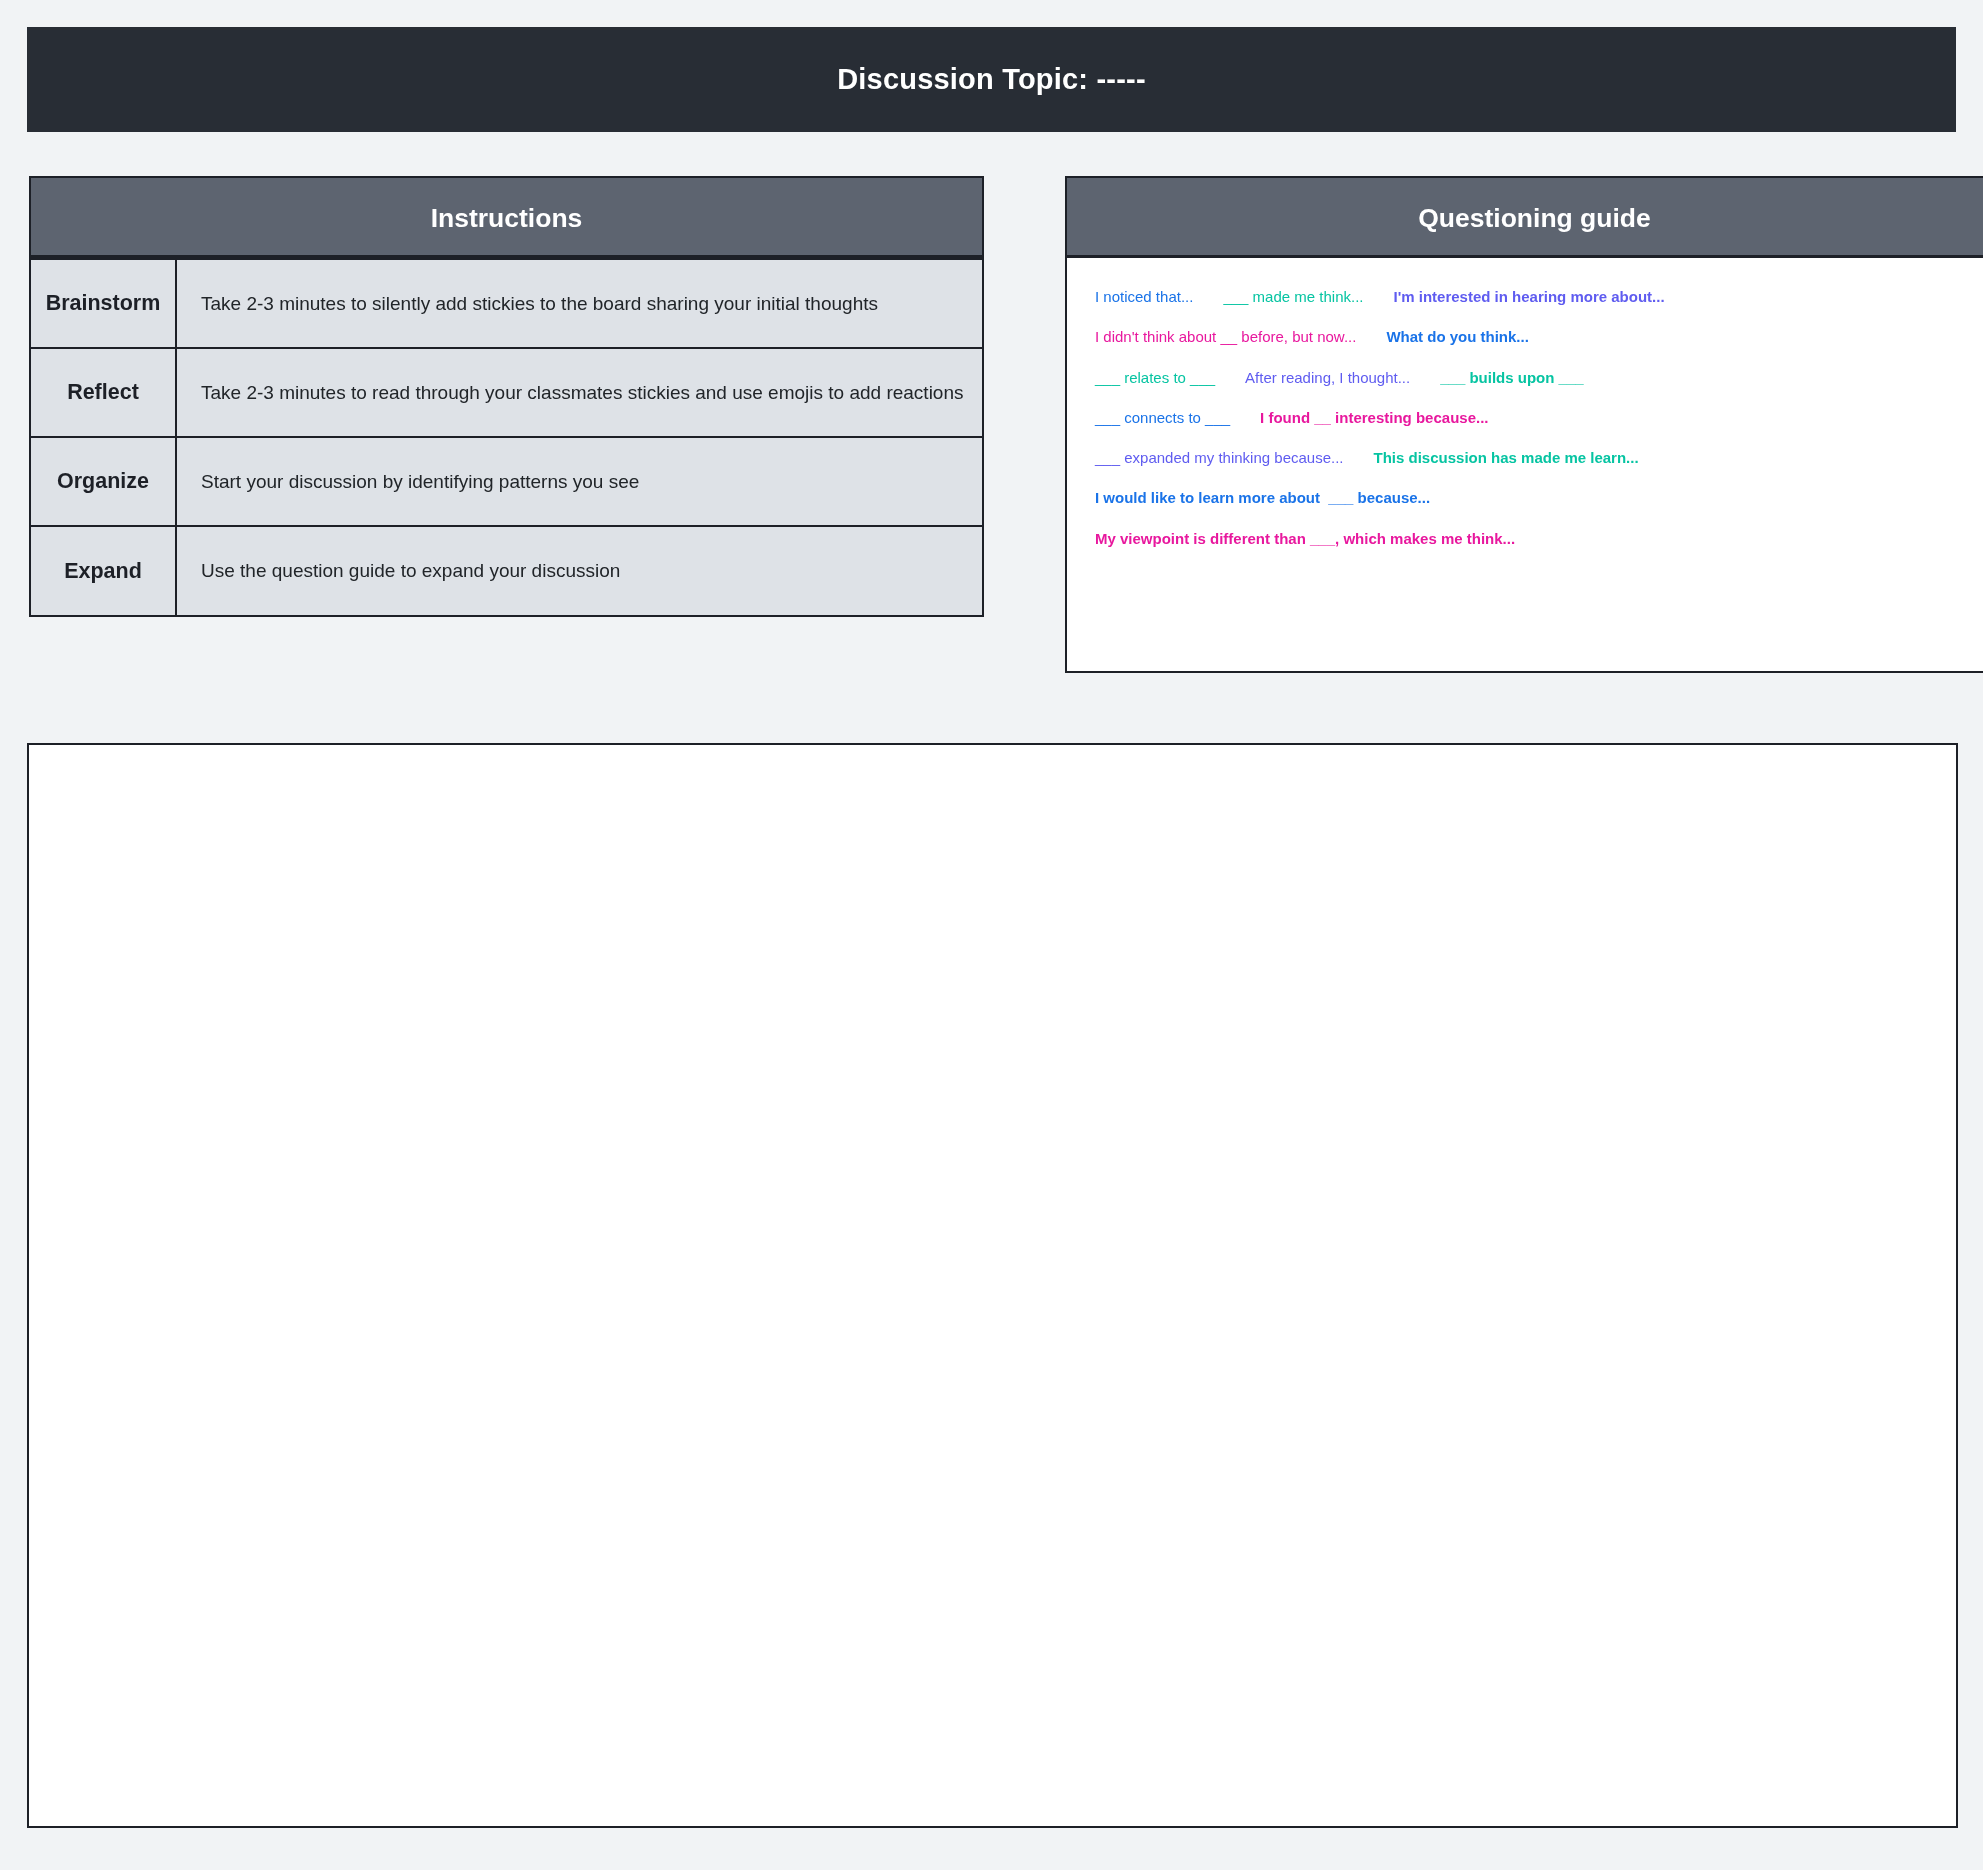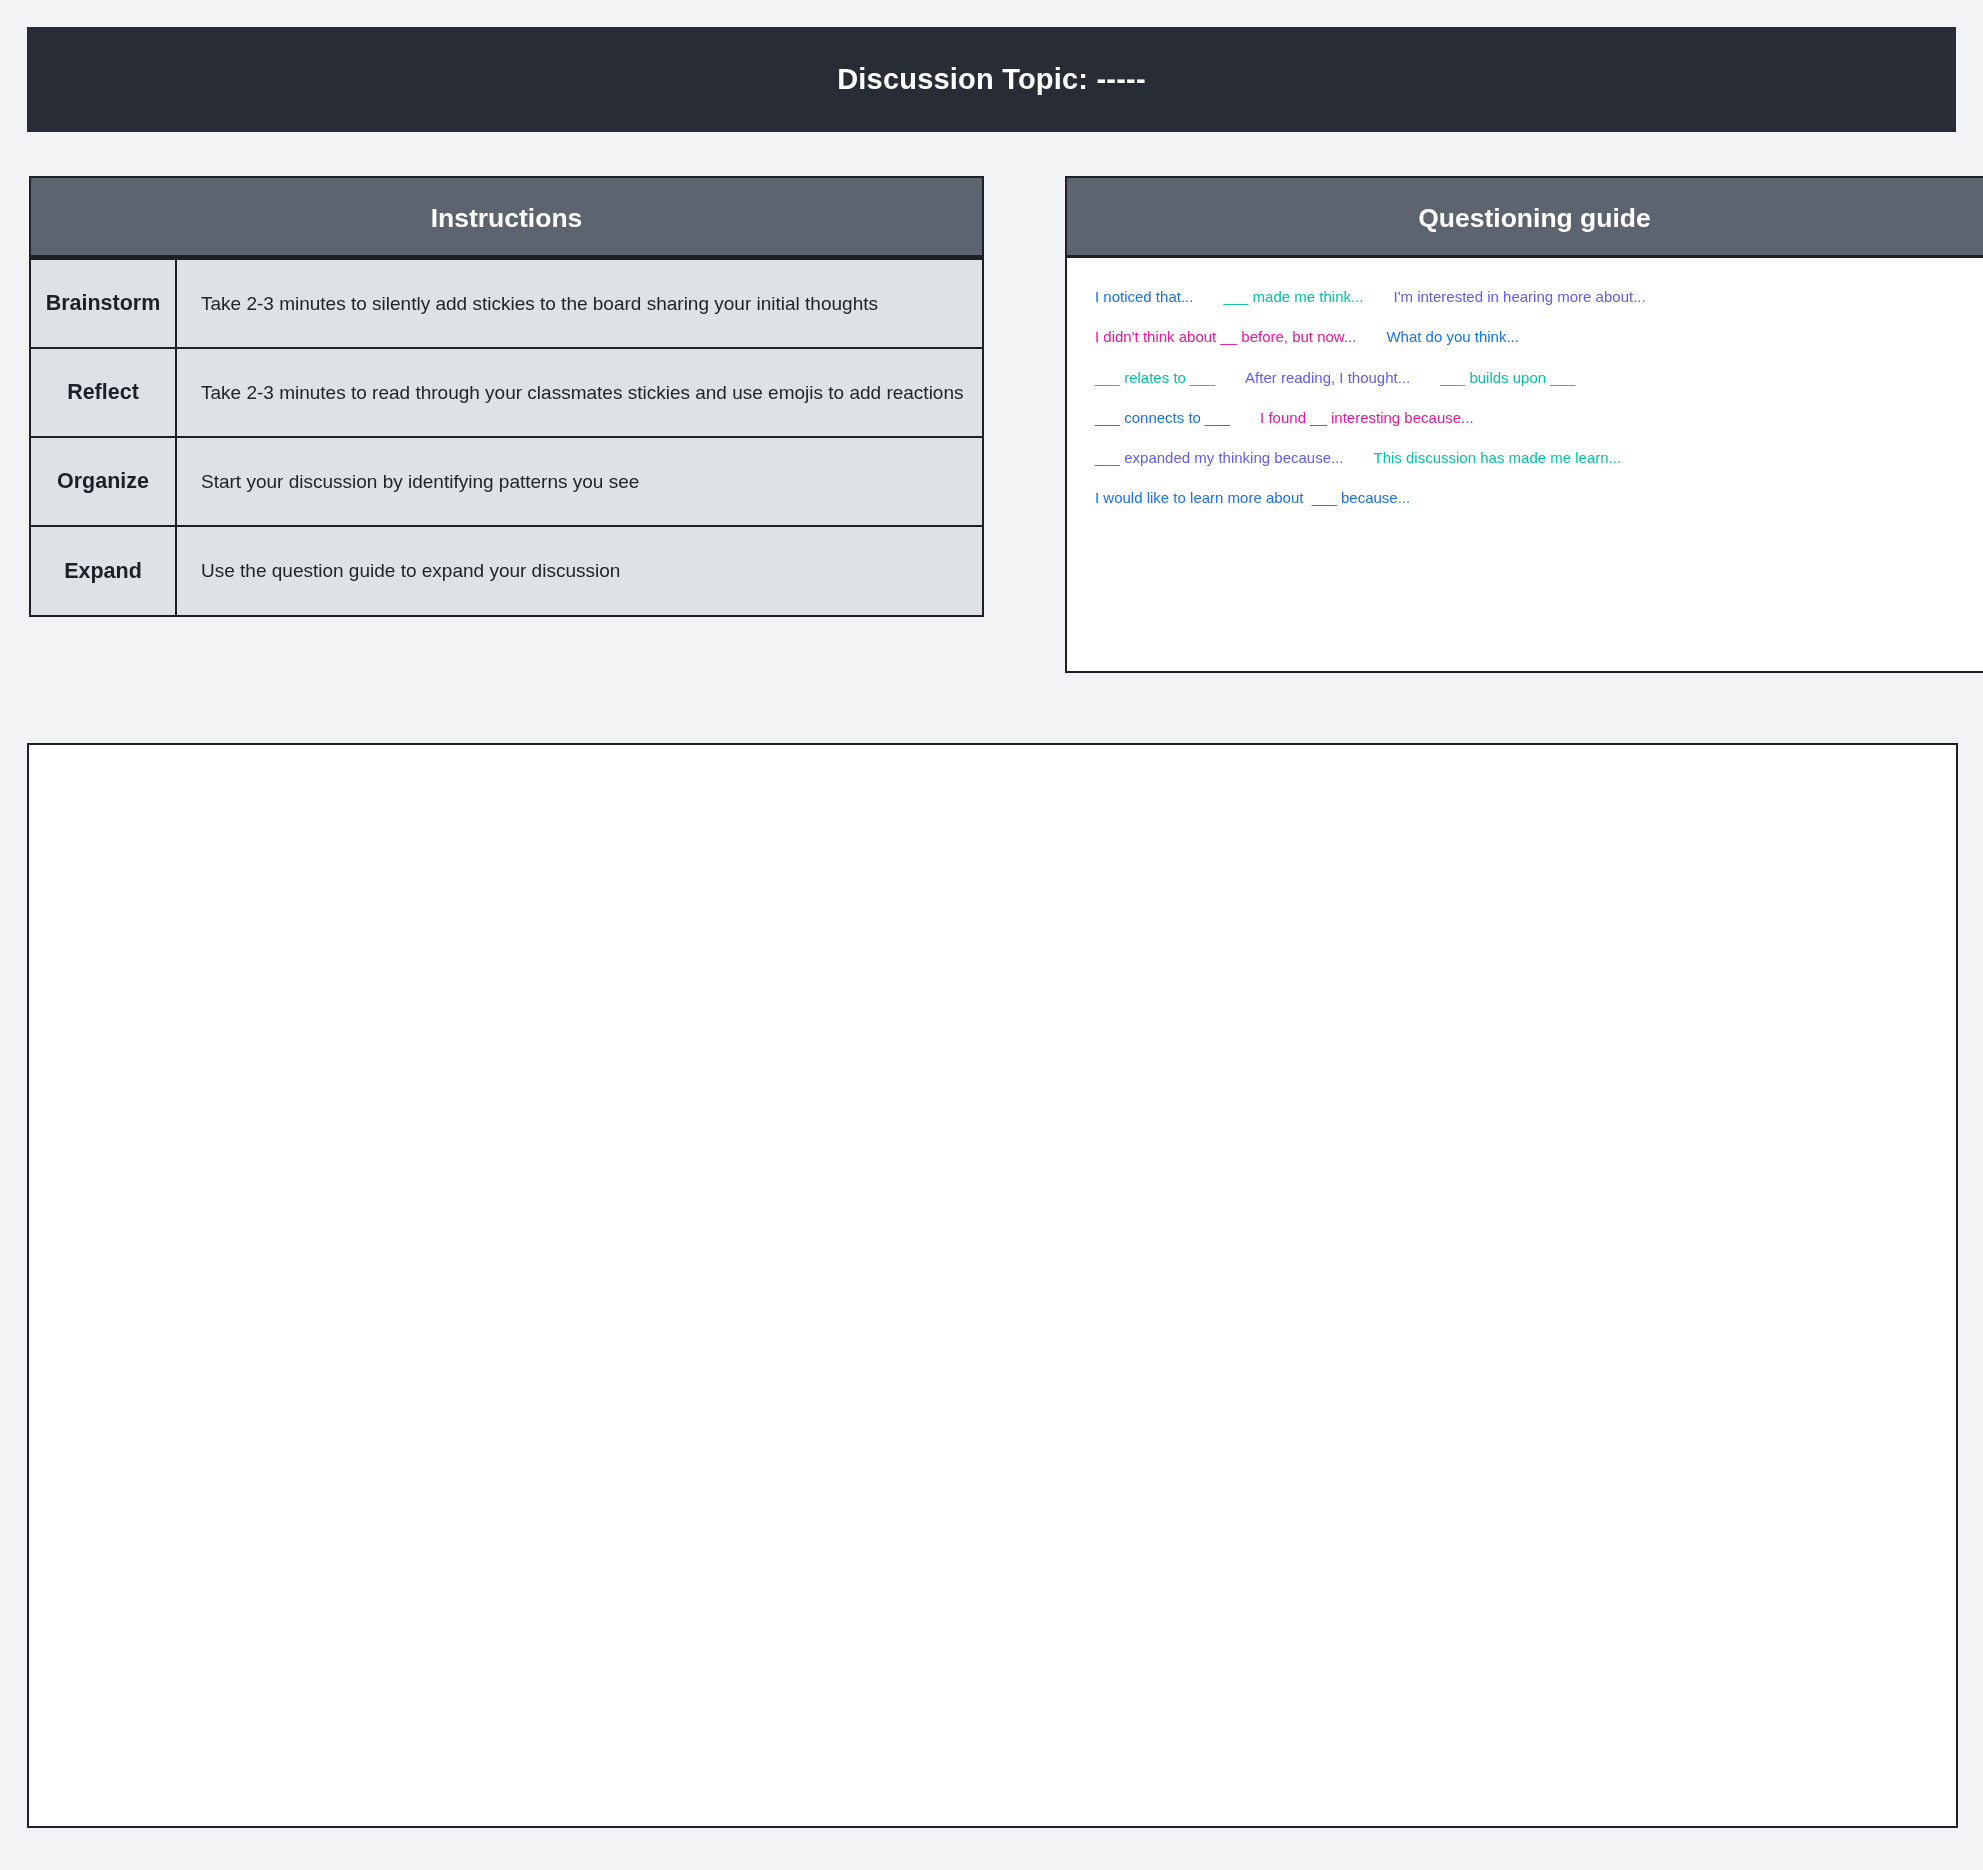--- a/index.html
+++ b/index.html
@@ -120,20 +120,21 @@
   .q-line:last-child {
     margin-bottom: 0;
   }
   .q-phrase {
     font-size: 15px;
     margin-right: 30px;
     white-space: pre;
   }
   .q-phrase:last-child {
     margin-right: 0;
+    font-weight: bold;
   }
 
   
   .board {
     position: absolute;
     left: 27px;
     top: 743px;
     width: 1931px;
     height: 1085px;
     background: #ffffff;
@@ -176,19 +177,20 @@
 
   <div class="qguide">
     <div class="panel-head">Questioning guide</div>
     <div class="qguide-body" id="qguide-body">
         <div class="q-line"><span class="q-phrase" style="color: rgb(26, 115, 232);">I noticed that...</span><span class="q-phrase" style="color: rgb(6, 196, 162);">___ made me think...</span><span class="q-phrase" style="color: rgb(95, 92, 240);">I'm interested in hearing more about...</span></div>
         <div class="q-line"><span class="q-phrase" style="color: rgb(232, 24, 158);">I didn't think about __ before, but now...</span><span class="q-phrase" style="color: rgb(26, 115, 232);">What do you think...</span></div>
         <div class="q-line"><span class="q-phrase" style="color: rgb(6, 196, 162);">___ relates to ___</span><span class="q-phrase" style="color: rgb(95, 92, 240);">After reading, I thought...</span><span class="q-phrase" style="color: rgb(6, 196, 162);">___ builds upon ___</span></div>
         <div class="q-line"><span class="q-phrase" style="color: rgb(26, 115, 232);">___ connects to ___</span><span class="q-phrase" style="color: rgb(232, 24, 158);">I found __ interesting because...</span></div>
         <div class="q-line"><span class="q-phrase" style="color: rgb(95, 92, 240);">___ expanded my thinking because...</span><span class="q-phrase" style="color: rgb(6, 196, 162);">This discussion has made me learn...</span></div>
         <div class="q-line"><span class="q-phrase" style="color: rgb(26, 115, 232);">I would like to learn more about  ___ because...</span></div>
+        <div class="q-line"><span class="q-phrase" style="color: rgb(232, 24, 158);">My viewpoint is different than ___, which makes me think...</span></div>
       </div>
   </div>
 
   <div class="board"></div>
 
 </div>
 
 
 </body></html>

